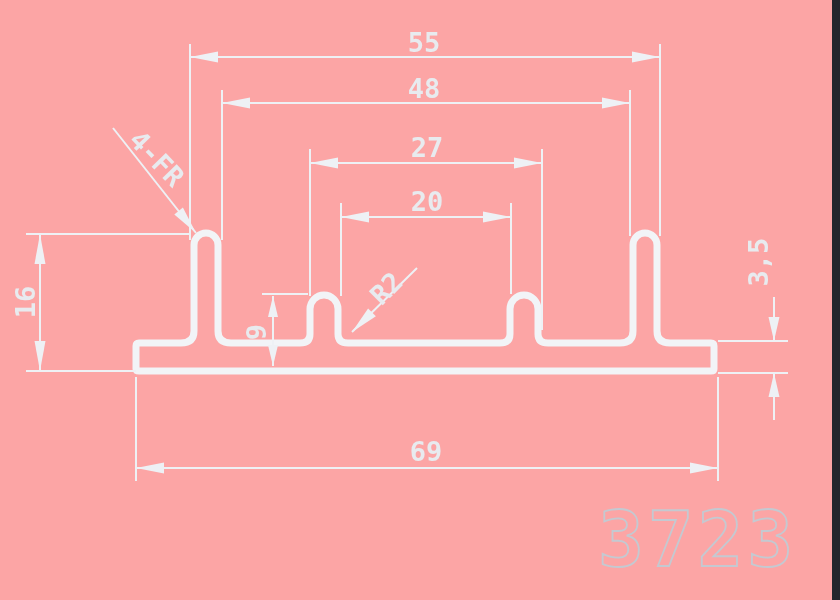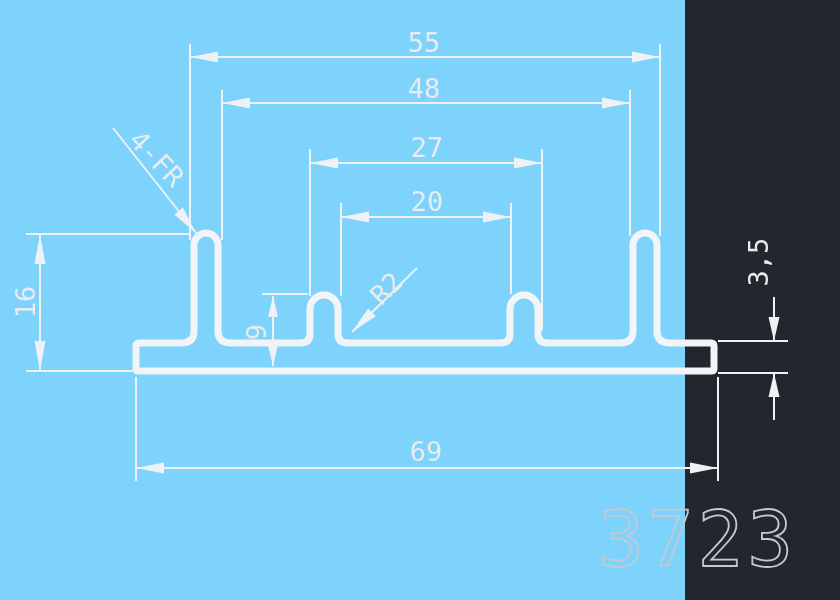--- a/index.html
+++ b/index.html
@@ -1,16 +1,16 @@
 <!DOCTYPE html>
 <html><head>
 <meta charset="utf-8">
 <style>
   html,body{margin:0;padding:0;background:#23262c;width:840px;height:600px;overflow:hidden;}
-  .canvas{position:relative;width:685px;height:600px;background:#7dd3fc;}
+  .canvas{position:relative;width:832px;height:600px;background:#fca5a5;font-weight:bold;}
   svg{display:block;}
   .thick{stroke:#f2f4f7;stroke-width:7;fill:none;stroke-linejoin:round;stroke-linecap:round;}
   .thin{stroke:#eef1f5;stroke-width:2;fill:none;stroke-linecap:butt;}
   .arrow{fill:#eef1f5;stroke:none;}
   .dimtext{font-family:"DejaVu Sans Mono","Liberation Mono",monospace;font-size:27px;fill:#e8ebef;}
   .partnum{font-family:"DejaVu Sans Mono","Liberation Mono",monospace;font-size:76px;letter-spacing:4px;
            fill:none;stroke:#c4c9d1;stroke-width:1.8;}
 </style>
 </head>
 <body>

